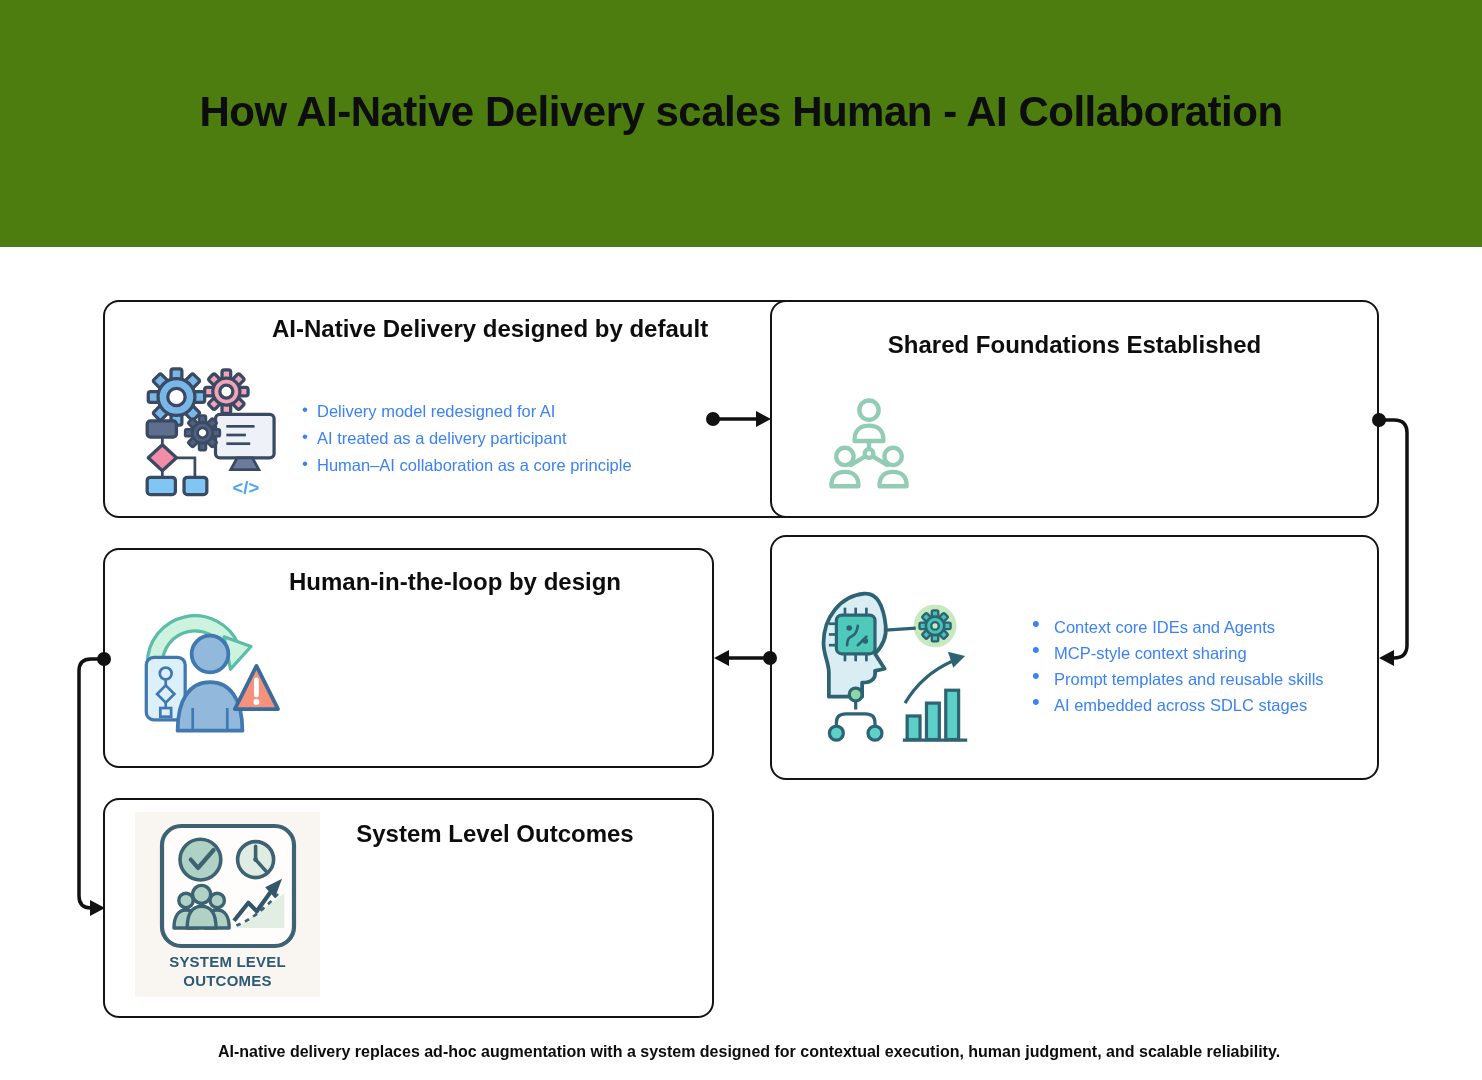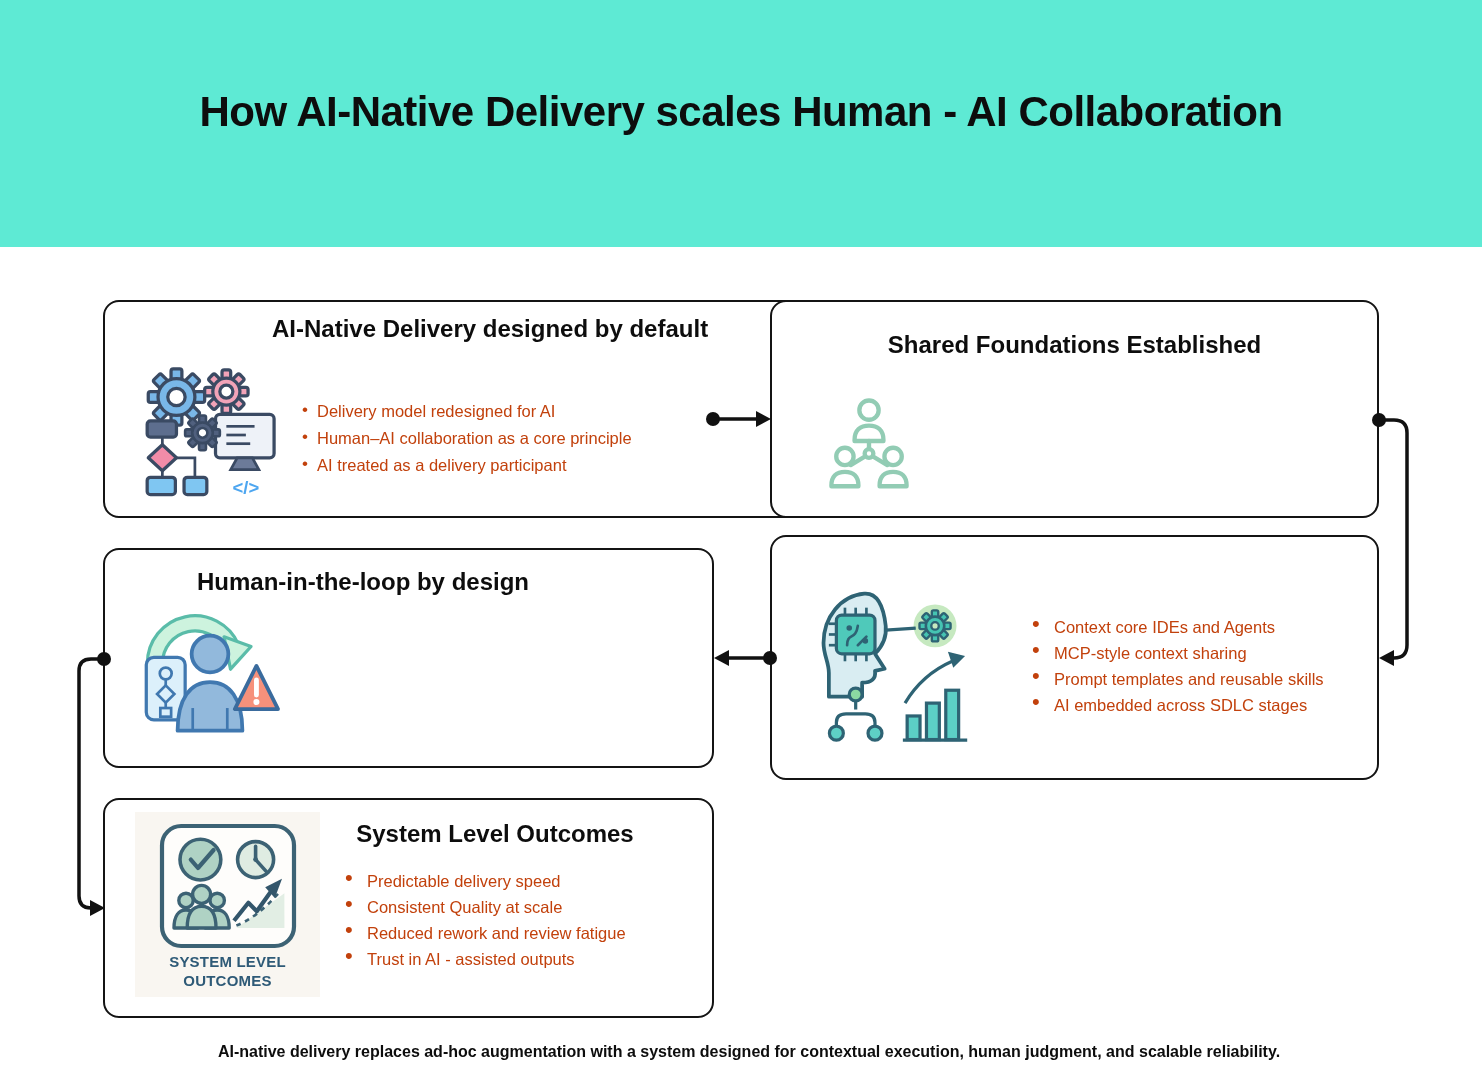--- a/index.html
+++ b/index.html
@@ -5,52 +5,52 @@
   * { box-sizing: border-box; }
   html,body { margin:0; padding:0; }
   body {
     width:1482px; height:1080px; position:relative; overflow:hidden;
     background:#ffffff;
     font-family:"Liberation Sans", sans-serif;
     color:#121212;
   }
 
   
-  .band { position:absolute; left:0; top:0; width:1482px; height:247px; background:#5eead4; }
+  .band { position:absolute; left:0; top:0; width:1482px; height:247px; background:#4d7c0f; }
   .band h1 {
     margin:0; padding-top:88px; text-align:center;
     font-size:42px; font-weight:700; letter-spacing:-0.5px; color:#0d0d0d;
   }
 
   
   .card {
     position:absolute; background:#ffffff;
     border:2.5px solid #141414; border-radius:16px; z-index:1;
   }
   #card1 { left:103px; top:300px; width:735px; height:218px; }
   #card2 { left:770px; top:300px; width:609px; height:218px;border-radius:16px; }
   #card3 { left:770px; top:535px; width:609px; height:245px; }
   #card4 { left:103px; top:548px; width:611px; height:220px; }
   #card5 { left:103px; top:798px; width:611px; height:220px; }
 
   .card h2 { position:absolute; margin:0; font-size:24px; font-weight:700; color:#0d0d0d; line-height:1.28; }
   #card1 h2 { left:167px; top:12px; width:450px; text-align:left; }
   #card2 h2 { left:0;     top:28px; width:100%;  text-align:center; }
   #card3 h2 { left:0;     top:16px; width:100%;  text-align:center; }
-  #card4 h2 { left:92px; top:17px; width:480px; text-align:left; }
+  #card4 h2 { left:110px; top:17px; width:480px; text-align:center; }
   #card5 h2 { left:215px; top:19px; width:350px; text-align:center; }
 
   .icon { position:absolute; }
   #card1 .icon { left:28px; top:56px; }
   #card2 .icon { left:44px; top:84px; }
   #card3 .icon { left:32px; top:46px; }
   #card4 .icon { left:24px; top:36px; }
 
   
-  ul.bullets { list-style:none; margin:0; padding:0; position:absolute; font-size:16.5px; color:#c2410c; }
+  ul.bullets { list-style:none; margin:0; padding:0; position:absolute; font-size:16.5px; color:#3b82f6; }
   ul.bullets li { position:relative; padding-left:24px; line-height:18px; margin-bottom:8px; }
   ul.bullets li::before { content:"\2022"; position:absolute; left:2px; top:-3px; font-size:22px; }
   #card1 ul.bullets li { padding-left:15px; margin-bottom:9px; }
   #card1 ul.bullets li::before { left:0; top:-1px; font-size:17px; }
   #card1 .bullets { left:197px; top:100px; width:410px; }
   #card2 .bullets { left:215px; top:93px;  width:380px; }
   #card3 .bullets { left:258px; top:81px;  width:340px; }
   #card4 .bullets { left:212px; top:84px;  width:380px; }
   #card5 .bullets { left:238px; top:72px;  width:360px; }
 
@@ -143,22 +143,22 @@
           <rect x="13" y="58" width="27" height="15" rx="3" fill="#5D6E8E"></rect>
           <polygon points="27,80 40,92 27,104 14,92" fill="#F28CA8"></polygon>
           <rect x="13" y="110" width="26" height="16" rx="3" fill="#7FC6F2"></rect>
           <rect x="47" y="110" width="21" height="16" rx="3" fill="#7FC6F2"></rect>
         </g>
         <text x="104" y="125" font-size="17" font-weight="bold" fill="#4DA6F0" text-anchor="middle" font-family="Liberation Sans, sans-serif">&lt;/&gt;</text>
       </svg>
     </div>
     <ul class="bullets">
       <li>Delivery model redesigned for AI</li>
+      <li>AI treated as a delivery participant</li>
       <li>Human–AI collaboration as a core principle</li>
-      <li>AI treated as a delivery participant</li>
     </ul>
   </section>
 
   <section class="card" id="card2">
     <h2>Shared Foundations Established</h2>
     <div class="icon">
       <svg width="106" height="108" viewBox="0 0 110 112">
         <g fill="none" stroke="#92CCB4" stroke-width="4.5" stroke-linejoin="round" stroke-linecap="round">
           <circle cx="55" cy="25" r="10"></circle>
           <path d="M40,56 c0,-10 6,-15 15,-15 c9,0 15,5 15,15 v1 h-30 z"></path>
@@ -276,26 +276,20 @@
           <path d="M31,89 c0,-13 5,-18 12,-18 c7,0 12,5 12,18 z"></path>
         </g>
         <polygon points="72,89 112,89 112,60" fill="#E2EEE4"></polygon>
         <path d="M72,87 C82,83 94,75 108,59" stroke="#3C6274" stroke-width="2.2" stroke-dasharray="4 4" fill="none"></path>
         <path d="M70,83 L82,68 L89,75 L102,57" stroke="#33566B" stroke-width="3.5" fill="none" stroke-linejoin="round"></path>
         <polygon points="96,55 110,48 104,64" fill="#33566B"></polygon>
       </svg>
       <div class="caption">SYSTEM LEVEL OUTCOMES</div>
     </div>
     <h2>System Level Outcomes</h2>
-    <ul class="bullets">
-      <li>Predictable delivery speed</li>
-      <li>Consistent Quality at scale</li>
-      <li>Reduced rework and review fatigue</li>
-      <li>Trust in AI - assisted outputs</li>
-    </ul>
   </section>
 
   <svg class="connectors" width="1482" height="1080">
     <g stroke="#111111" stroke-width="3.5" fill="none">
       <g>
         <circle cx="713" cy="419" r="7" fill="#111111" stroke="none"></circle>
         <line x1="713" y1="419" x2="757" y2="419"></line>
         <polygon points="756,411 771,419 756,427" fill="#111111" stroke="none"></polygon>
       </g>
       <g>

